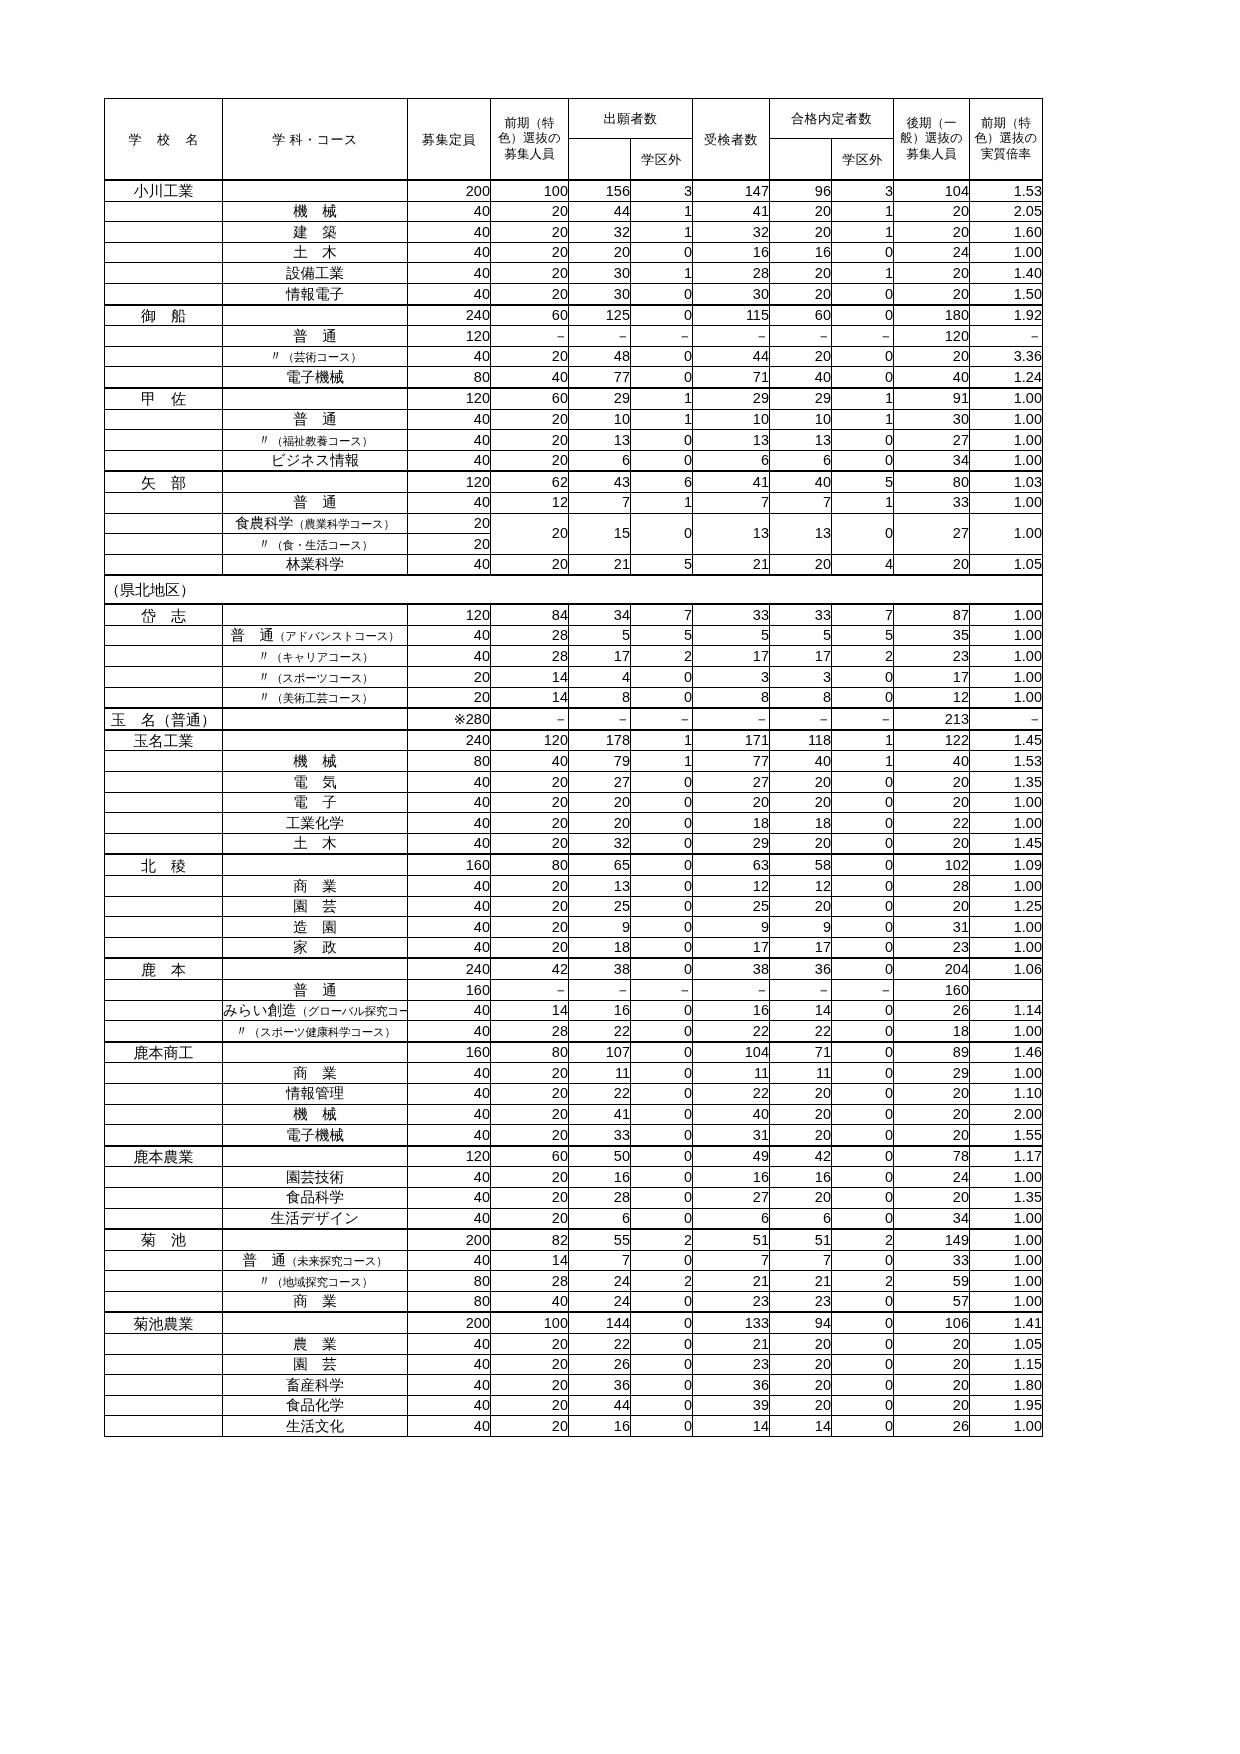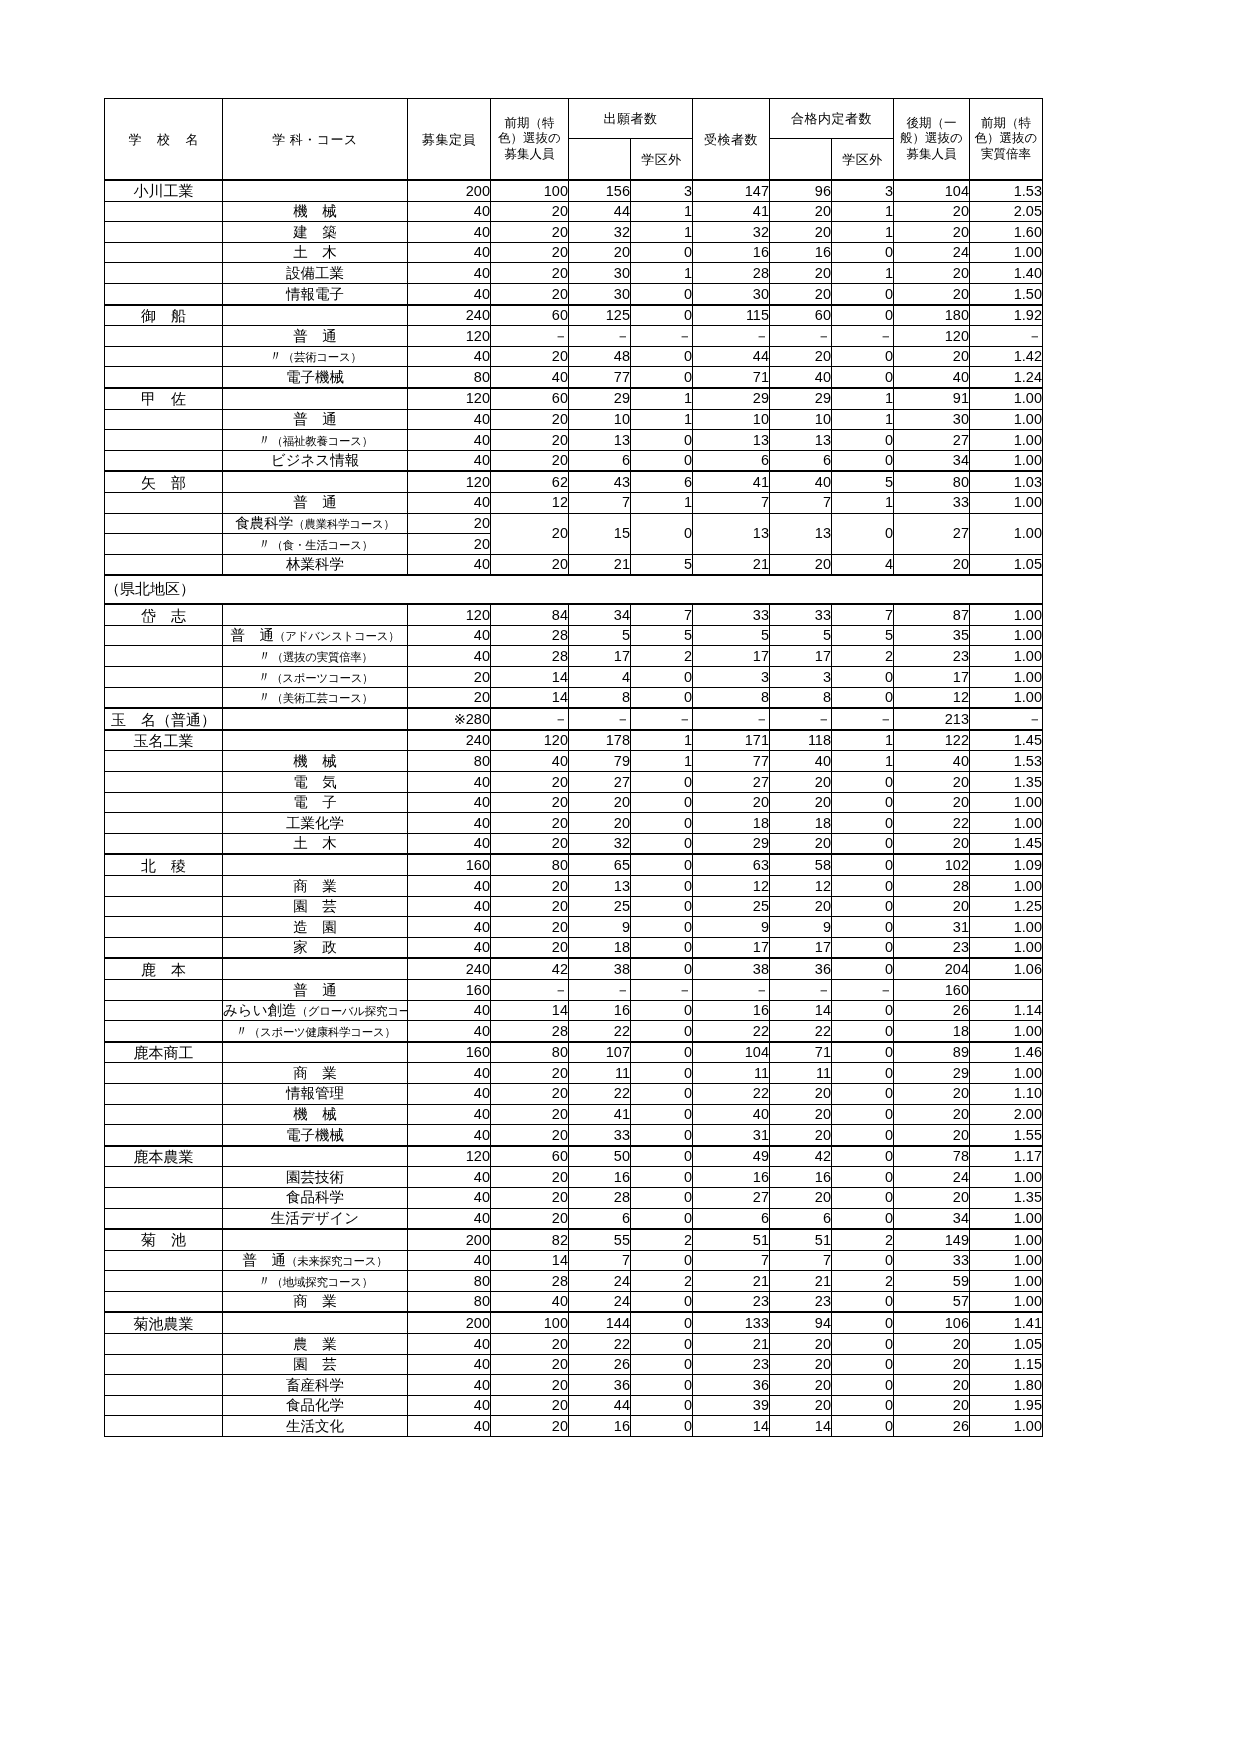--- a/index.html
+++ b/index.html
@@ -90,21 +90,21 @@
     font-size: 14.5px;
     height: 19.6px;
   }
   td.region {
     text-align: left;
     padding: 0 0 0 14px;
     font-size: 15px;
     height: 27px;
   }
   tr.thick-top > td, tr.thick-top > th { border-top: 2px solid #000; }
-  tr.region-row > td { border-top: 2px solid #000; border-bottom: 2px solid #000; font-family: Liberation Serif, serif; }
+  tr.region-row > td { border-top: 2px solid #000; border-bottom: 2px solid #000; }
 </style>
 </head>
 <body>
 
 <div id="page">
   <table class="sheet">
     <colgroup>
       <col class="c-school">
         <col class="c-course">
         <col class="c-quota">
@@ -245,21 +245,21 @@
           <td class="school"></td>
           <td class="course"><span>〃</span><span class="small">（芸術コース）</span></td>
           <td class="num">40</td>
           <td class="num">20</td>
           <td class="num">48</td>
           <td class="num">0</td>
           <td class="num">44</td>
           <td class="num">20</td>
           <td class="num">0</td>
           <td class="num">20</td>
-          <td class="num">1.42</td>
+          <td class="num">3.36</td>
         </tr>
         <tr class="">
           <td class="school"></td>
           <td class="course">電子機械</td>
           <td class="num">80</td>
           <td class="num">40</td>
           <td class="num">77</td>
           <td class="num">0</td>
           <td class="num">71</td>
           <td class="num">40</td>
@@ -400,21 +400,21 @@
           <td class="num">5</td>
           <td class="num">5</td>
           <td class="num">5</td>
           <td class="num">5</td>
           <td class="num">5</td>
           <td class="num">35</td>
           <td class="num">1.00</td>
         </tr>
         <tr class="">
           <td class="school"></td>
-          <td class="course"><span>〃</span><span class="small">（選抜の実質倍率）</span></td>
+          <td class="course"><span>〃</span><span class="small">（キャリアコース）</span></td>
           <td class="num">40</td>
           <td class="num">28</td>
           <td class="num">17</td>
           <td class="num">2</td>
           <td class="num">17</td>
           <td class="num">17</td>
           <td class="num">2</td>
           <td class="num">23</td>
           <td class="num">1.00</td>
         </tr>

